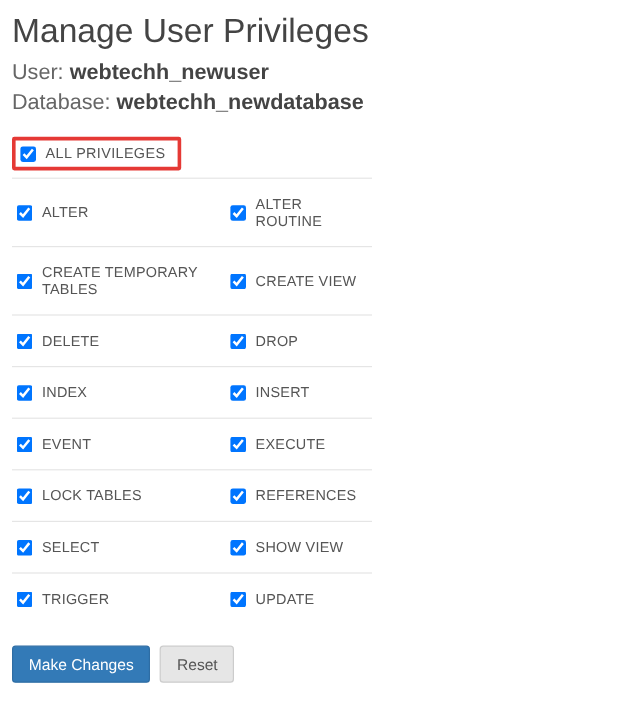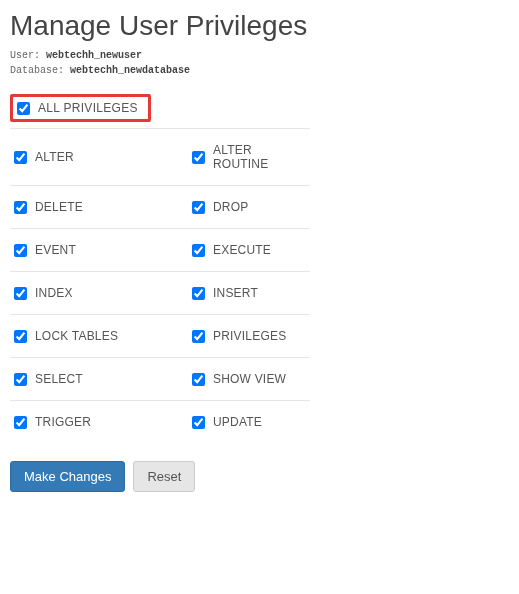--- a/index.html
+++ b/index.html
@@ -12,24 +12,23 @@
     background: #fff;
     width: 519px;
   }
   h1.page-title {
     font-size: 28px;
     font-weight: 400;
     color: #444;
     margin: 0 0 8px 0;
   }
   .meta-line {
-    font-size: 10px;
+    font-size: 18px;
     color: #666;
     margin: 4px 0;
-    font-family: Liberation Mono, monospace;
   }
   .meta-line b { color: #444; font-weight: 600; }
 
   .all-priv-row {
     margin-top: 18px;
     margin-bottom: 6px;
   }
   .all-priv-box {
     display: inline-flex;
     align-items: center;
@@ -122,55 +121,65 @@
         <label>ALTER</label>
       </div>
       <div class="priv-cell col-right">
         <input type="checkbox" checked="" style="">
         <label>ALTER ROUTINE</label>
       </div>
     </div>
     <div class="priv-row">
       <div class="priv-cell col-left">
         <input type="checkbox" checked="" style="">
+        <label>CREATE TEMPORARY TABLES</label>
+      </div>
+      <div class="priv-cell col-right">
+        <input type="checkbox" checked="" style="">
+        <label>CREATE VIEW</label>
+      </div>
+    </div>
+    <div class="priv-row">
+      <div class="priv-cell col-left">
+        <input type="checkbox" checked="" style="">
         <label>DELETE</label>
       </div>
       <div class="priv-cell col-right">
         <input type="checkbox" checked="" style="">
         <label>DROP</label>
       </div>
     </div>
     <div class="priv-row">
       <div class="priv-cell col-left">
         <input type="checkbox" checked="" style="">
+        <label>INDEX</label>
+      </div>
+      <div class="priv-cell col-right">
+        <input type="checkbox" checked="" style="">
+        <label>INSERT</label>
+      </div>
+    </div>
+    <div class="priv-row">
+      <div class="priv-cell col-left">
+        <input type="checkbox" checked="" style="">
         <label>EVENT</label>
       </div>
       <div class="priv-cell col-right">
         <input type="checkbox" checked="" style="">
         <label>EXECUTE</label>
       </div>
     </div>
     <div class="priv-row">
       <div class="priv-cell col-left">
         <input type="checkbox" checked="" style="">
-        <label>INDEX</label>
-      </div>
-      <div class="priv-cell col-right">
-        <input type="checkbox" checked="" style="">
-        <label>INSERT</label>
-      </div>
-    </div>
-    <div class="priv-row">
-      <div class="priv-cell col-left">
-        <input type="checkbox" checked="" style="">
         <label>LOCK TABLES</label>
       </div>
       <div class="priv-cell col-right">
         <input type="checkbox" checked="" style="">
-        <label>PRIVILEGES</label>
+        <label>REFERENCES</label>
       </div>
     </div>
     <div class="priv-row">
       <div class="priv-cell col-left">
         <input type="checkbox" checked="" style="">
         <label>SELECT</label>
       </div>
       <div class="priv-cell col-right">
         <input type="checkbox" checked="" style="">
         <label>SHOW VIEW</label>

